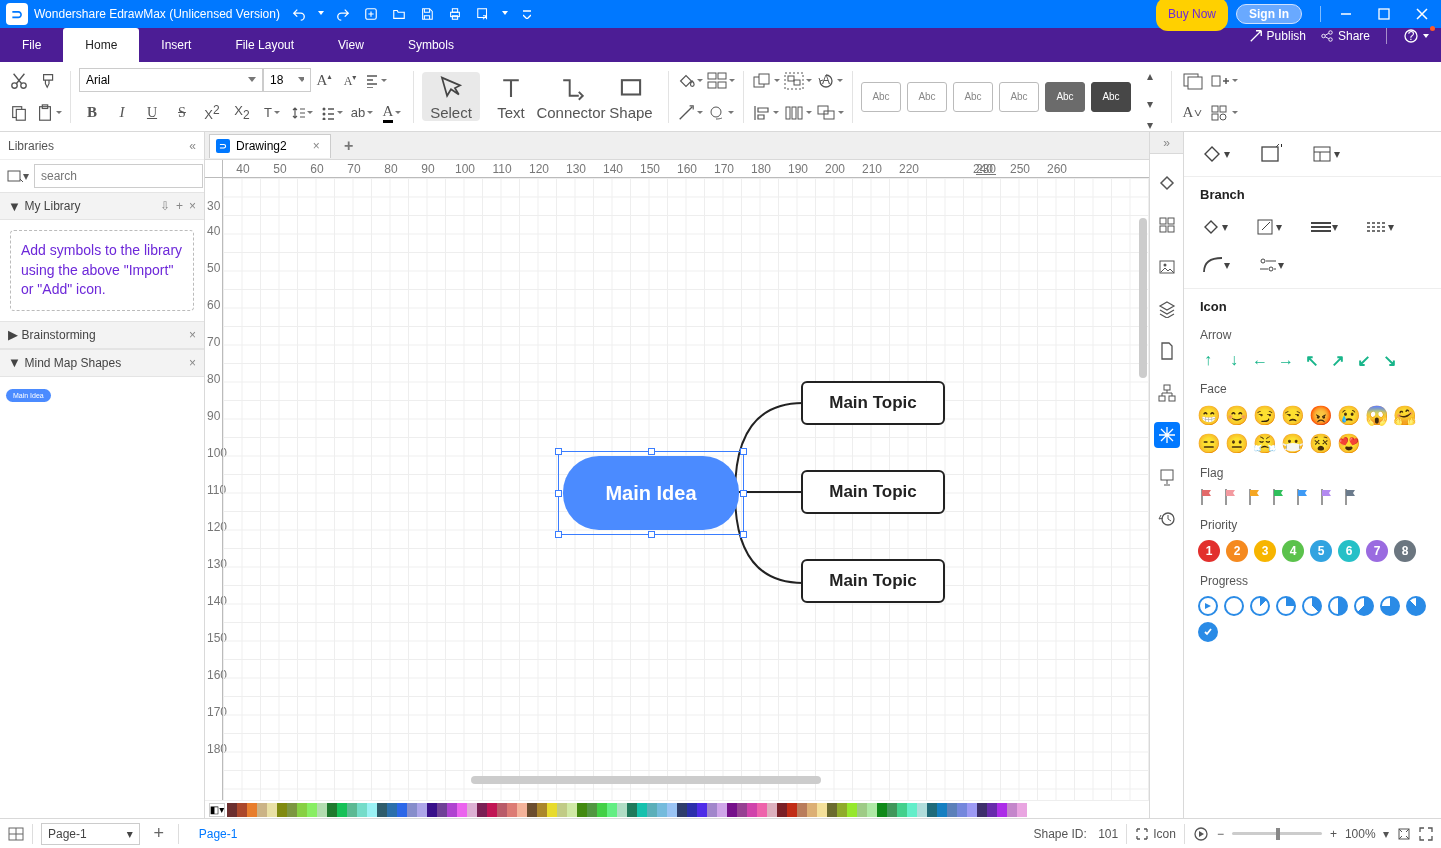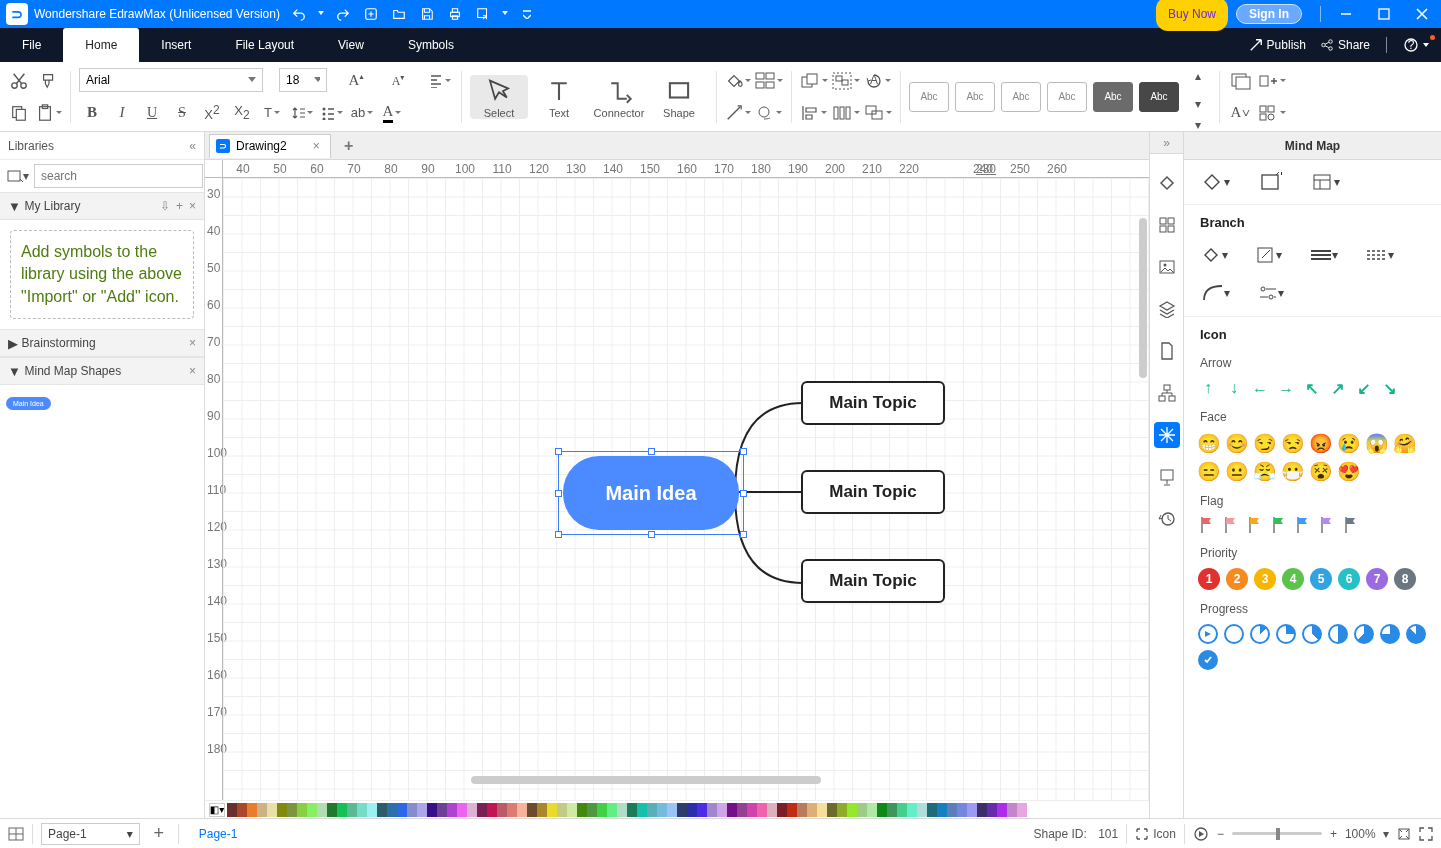--- a/index.html
+++ b/index.html
@@ -9,59 +9,59 @@
 .titlebar .logo{width:22px;height:22px;background:#fff;border-radius:4px;margin:0 6px;display:flex;align-items:center;justify-content:center;color:#0078ff;font-weight:bold;font-size:14px}
 .titlebar .title{flex:0 0 auto;padding-right:8px}
 .titlebar .qat{display:flex;gap:6px;align-items:center}
 .titlebar .qat .qbtn{width:22px;height:22px;display:flex;align-items:center;justify-content:center;color:#fff;cursor:pointer}
 .titlebar .spacer{flex:1}
 .titlebar .buy{background:#ffd000;color:#6d28d9;font-weight:normal;border-radius:12px;padding:10px 12px;margin-right:8px;cursor:pointer}
 .titlebar .signin{background:#69a9ff;color:#fff;font-weight:bold;border:1px solid #cfe2ff;border-radius:12px;padding:2px 12px;margin-right:12px;cursor:pointer}
 .titlebar .winbtn{width:38px;height:28px;display:flex;align-items:center;justify-content:center;color:#fff;cursor:pointer}
 .divider{width:1px;height:16px;background:rgba(255,255,255,.5);margin:0 6px}
 
-.menubar{height:34px;background:#0f172a;display:flex;align-items:center;color:#fff}
+.menubar{height:34px;background:#4c1d95;display:flex;align-items:flex-start;color:#fff}
 .menubar .tab{padding:0 22px;height:34px;line-height:34px;cursor:pointer}
 .menubar .tab.active{background:#fff;color:#222;border-top-left-radius:3px;border-top-right-radius:3px}
 .menubar .right{margin-left:auto;display:flex;align-items:center;gap:6px;padding-right:8px}
 .menubar .right .rbtn{display:flex;align-items:center;gap:4px;cursor:pointer;padding:0 4px}
 .helpdot{position:relative}
 .helpdot::after{content:"";position:absolute;top:-2px;right:-2px;width:5px;height:5px;background:#ff5a28;border-radius:50%}
 
 .ribbon{height:70px;background:#fff;border-bottom:1px solid #d9d9d9;display:flex;align-items:center;padding:0 6px;gap:4px}
 .ribgroup{display:flex;align-items:center;height:58px;gap:4px}
 .ribsep{width:1px;background:#e3e3e3;height:52px;margin:0 4px}
 .iconbtn{min-width:26px;height:26px;display:flex;align-items:center;justify-content:center;color:#555;cursor:pointer;border-radius:3px}
 .iconbtn svg{pointer-events:none}
 .iconbtn.drop::after{content:"";border:3px solid transparent;border-top-color:#777;margin-left:2px;margin-top:3px}
 .twocol{display:flex;flex-direction:column;gap:6px}
 .fieldbox{height:24px;border:1px solid #ccc;display:flex;align-items:center;padding:0 6px;background:#fff}
 .fieldbox input{border:none;outline:none;width:100%;font-size:12px}
 .fontname{width:184px}
 .fontsize{width:48px}
 .bigbtncol{display:flex;flex-direction:column;align-items:center;width:58px;cursor:pointer;padding-top:2px}
 .bigbtncol.selected{background:#e9e9e9;border-radius:4px}
-.bigbtncol .lbl{font-size:11px;color:#555;margin-top:2px}
+.bigbtncol .lbl{font-size:15px;color:#555;margin-top:2px}
 .swatch{width:40px;height:30px;border:1px solid #bbb;display:flex;align-items:center;justify-content:center;font-size:10px;color:#888;border-radius:3px;cursor:pointer}
 .swatch.dark{background:#6b6b6b;color:#fff;border-color:#6b6b6b}
 .swatch.darker{background:#474747;color:#fff;border-color:#474747}
 
 .workspace{position:absolute;top:132px;bottom:30px;left:0;right:0;display:flex}
 
 .leftpanel{width:205px;border-right:1px solid #d9d9d9;display:flex;flex-direction:column;background:#fff}
 .lp-head{height:28px;display:flex;align-items:center;padding:0 8px;color:#555;border-bottom:1px solid #eee;font-size:13px}
 .lp-head .collapse{margin-left:auto;color:#888;cursor:pointer}
 .lp-search{display:flex;align-items:center;padding:4px 6px;gap:4px}
 .lp-search .catpick{width:24px;height:24px;display:flex;align-items:center;justify-content:center;color:#555;cursor:pointer}
 .lp-search input{flex:1;height:24px;border:1px solid #ccc;padding:0 6px;outline:none}
 .lp-search .sicon{width:24px;height:24px;display:flex;align-items:center;justify-content:center;color:#555;cursor:pointer;border:1px solid #ccc;border-left:none}
 .lp-section{height:28px;display:flex;align-items:center;padding:0 8px;background:#f3f3f3;color:#444;cursor:pointer;border-top:1px solid #e4e4e4;border-bottom:1px solid #e4e4e4;font-size:13px}
 .lp-section .x{margin-left:auto;color:#888}
 .libbody{padding:10px}
-.dashed{border:1px dashed #bbb;border-radius:4px;padding:10px;color:#4d7c0f;font-size:16px;line-height:1.4}
+.dashed{border:1px dashed #bbb;border-radius:4px;padding:10px;color:#6d28d9;font-size:14px;line-height:1.4}
 .shapechip{display:inline-block;background:#4b8bff;color:#fff;font-size:7px;border-radius:10px;padding:3px 7px;margin:4px 2px}
 .lp-arrow{width:14px;display:flex;flex-direction:column;gap:2px;align-items:center;justify-content:center;color:#888}
 
 .canvaswrap{flex:1;display:flex;flex-direction:column;position:relative}
 .tabsrow{height:28px;display:flex;align-items:center;background:#efefef;border-bottom:1px solid #d9d9d9}
 .filetab{height:24px;background:#fff;border:1px solid #ccc;border-bottom:none;display:flex;align-items:center;gap:6px;padding:0 10px 0 6px;margin-left:4px;cursor:pointer}
 .filetab .doclogo{width:14px;height:14px;background:#0078ff;color:#fff;display:flex;align-items:center;justify-content:center;border-radius:2px;font-size:9px;font-weight:bold}
 .filetab .close{color:#888;margin-left:20px}
 .addtab{width:24px;height:24px;display:flex;align-items:center;justify-content:center;color:#777;cursor:pointer;font-size:16px;font-weight:bold;margin-left:6px}
 .rulers-canvas{flex:1;position:relative;overflow:hidden;background:#fff}
@@ -259,21 +259,21 @@
           <svg width="18" height="18" viewBox="0 0 20 20">
             <rect x="4" y="3" width="12" height="15" fill="none" stroke="#555" stroke-width="1.3"></rect>
             <rect x="7" y="1" width="6" height="4" fill="none" stroke="#555" stroke-width="1.3"></rect>
           </svg>
         </div>
     </div>
   </div>
   <div class="ribsep"></div>
 
   <div class="ribgroup" style="flex-direction:column;align-items:flex-start;gap:6px">
-    <div style="display:flex;gap:16px">
+    <div style="display:flex;gap:0">
       <div class="fieldbox fontname">
           <input readonly="" value="Arial" style="">
           <svg width="8" height="8">
             <path d="M0 1l4 5 4-5z" fill="#777"></path>
           </svg>
         </div>
       <div class="fieldbox fontsize">
           <input readonly="" value="18" style="">
           <svg width="8" height="8">
             <path d="M0 1l4 5 4-5z" fill="#777"></path>
@@ -562,21 +562,21 @@
           <span style="left: 575px;">190</span>
           <span style="left: 612px;">200</span>
           <span style="left: 649px;">210</span>
           <span style="left: 686px;">220</span>
           <span style="left: 763px; text-decoration: underline;">230</span>
           <span style="left: 760px;">240</span>
           <span style="left: 797px;">250</span>
           <span style="left: 834px;">260</span>
         </div>
       <div class="vruler" id="vruler">
-          <span style="top: 16px;">30</span>
+          <span style="top: 28px;">30</span>
           <span style="top: 53px;">40</span>
           <span style="top: 90px;">50</span>
           <span style="top: 127px;">60</span>
           <span style="top: 164px;">70</span>
           <span style="top: 201px;">80</span>
           <span style="top: 238px;">90</span>
           <span style="top: 275px;">100</span>
           <span style="top: 312px;">110</span>
           <span style="top: 349px;">120</span>
           <span style="top: 386px;">130</span>
@@ -757,21 +757,20 @@
       </div>
     <div class="rbtn">
         <svg width="18" height="18">
           <circle cx="10" cy="9" r="6" fill="none" stroke="currentColor" stroke-width="1.3"></circle>
           <path d="M10 5v4l3 2M3 5l-2 4 4-1" fill="none" stroke="currentColor"></path>
         </svg>
       </div>
   </div>
 
   <div class="rightpanel">
-    <div class="rp-title">Mind Map</div>
     <div class="rp-row">
       <div class="rp-item"><svg width="22" height="20">
             <path d="M3 10l7-7 7 7-7 7z" fill="none" stroke="#444" stroke-width="1.4"></path>
           </svg>▾</div>
       <div class="rp-item">
           <svg width="22" height="20">
             <rect x="2" y="3" width="16" height="14" fill="none" stroke="#444" stroke-width="1.3"></rect>
             <path d="M16 3l4-4" stroke="#444"></path>
             <text x="18" y="4" font-size="10">+</text>
           </svg>

